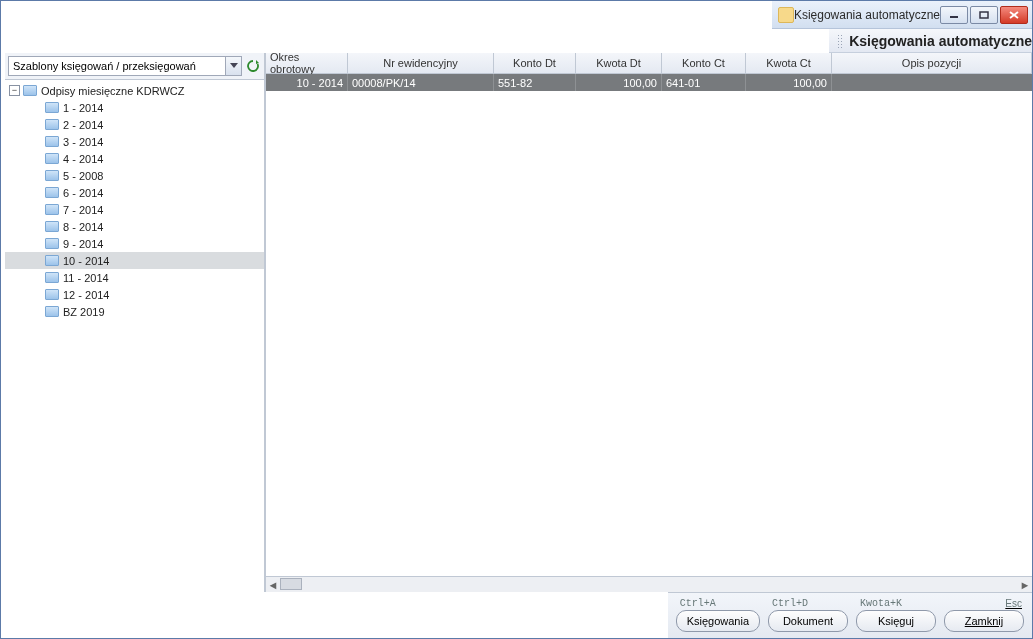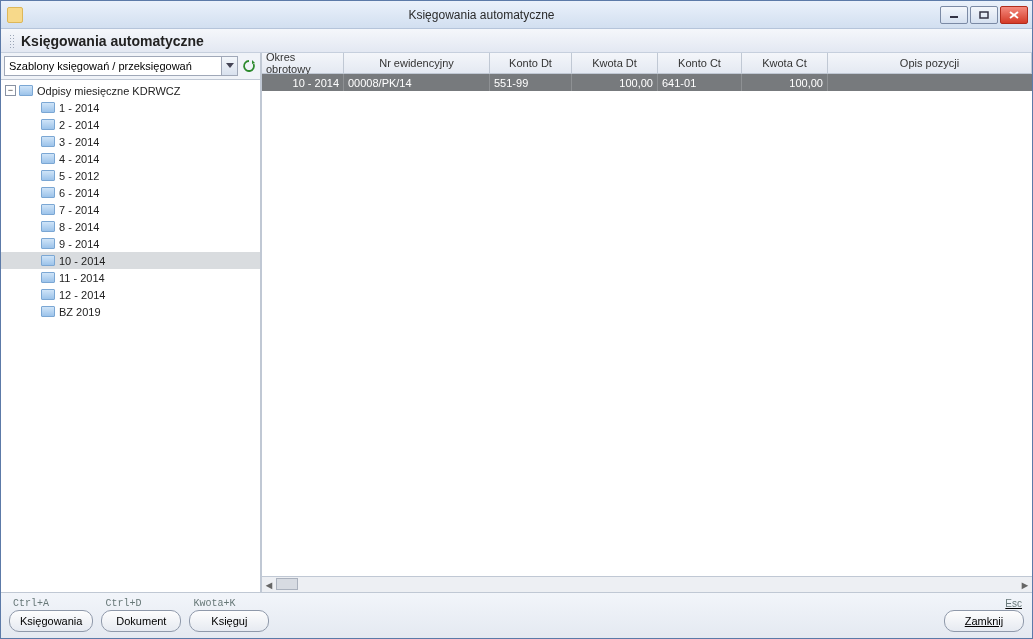--- a/index.html
+++ b/index.html
@@ -1,18 +1,18 @@
 <!DOCTYPE html>
 <html><head>
 <meta charset="utf-8">
 <style>
 * { box-sizing: border-box; margin: 0; padding: 0; font-family: Tahoma, Arial, sans-serif; font-size: 11px; }
 body { background: #d4dce8; width: 1033px; height: 639px; overflow: hidden; }
 
-.window { width: 1033px; height: 639px; background: #fff; border: 1px solid #5c7aa8; display: flex; flex-direction: column; }
+.window { width: 1033px; height: 639px; background: #fff; border: 1px solid #5c7aa8; display: flex; flex-direction: column; align-items: flex-end; }
 
 .titlebar { height: 28px; background: linear-gradient(#eaf1fb,#d2dff0); display: flex; align-items: center; border-bottom: 1px solid #b5c4da; position: relative; }
 .titlebar-icon { width: 16px; height: 16px; margin-left: 6px; background: #f7d98a; border: 1px solid #ddb759; border-radius: 2px; }
 .titlebar-title { flex: 1; text-align: center; color: #2b2b2b; font-size: 12px; }
 .win-buttons { display: flex; gap: 2px; margin-right: 4px; }
 .win-btn { width: 28px; height: 18px; border: 1px solid #7b8aa5; border-radius: 2px; display: flex; align-items: center; justify-content: center; background: linear-gradient(#f3f6fb,#d5e0f0); cursor: pointer; }
 .win-btn.close { background: linear-gradient(#f48a7e,#d43a27); border-color: #b02b1c; color: #fff; }
 
 .header-strip { height: 24px; background: linear-gradient(#f5f7fb,#e3e8f2); border-bottom: 1px solid #c6cfdd; display: flex; align-items: center; padding-left: 8px; }
 .header-strip .dots { width: 6px; height: 14px; background-image: radial-gradient(#9aa4b5 1px, transparent 1px); background-size: 3px 3px; margin-right: 6px;}
@@ -131,21 +131,21 @@
             <div class="tree-item level-1">
               <span class="folder-icon blue"></span>
               <span class="tree-label">3 - 2014</span>
             </div>
             <div class="tree-item level-1">
               <span class="folder-icon blue"></span>
               <span class="tree-label">4 - 2014</span>
             </div>
             <div class="tree-item level-1">
               <span class="folder-icon blue"></span>
-              <span class="tree-label">5 - 2012</span>
+              <span class="tree-label">5 - 2008</span>
             </div>
             <div class="tree-item level-1">
               <span class="folder-icon blue"></span>
               <span class="tree-label">6 - 2014</span>
             </div>
             <div class="tree-item level-1">
               <span class="folder-icon blue"></span>
               <span class="tree-label">7 - 2014</span>
             </div>
             <div class="tree-item level-1">
@@ -185,21 +185,21 @@
           <div class="gh-cell c3 center">Kwota Dt</div>
           <div class="gh-cell c4 center">Konto Ct</div>
           <div class="gh-cell c5 center">Kwota Ct</div>
           <div class="gh-cell c6 center" style="flex:1">Opis pozycji</div>
         </div>
         <div class="grid-body">
           <div id="grid-rows">
               <div class="grid-row">
                 <div class="g-cell c0 r">10 - 2014</div>
                 <div class="g-cell c1">00008/PK/14</div>
-                <div class="g-cell c2">551-99</div>
+                <div class="g-cell c2">551-82</div>
                 <div class="g-cell c3 r">100,00</div>
                 <div class="g-cell c4">641-01</div>
                 <div class="g-cell c5 r">100,00</div>
               </div>
             </div>
         </div>
         <div class="scroll-h">
           <div class="arrow">◄</div>
           <div class="thumb"></div>
           <div class="arrow right">►</div>

